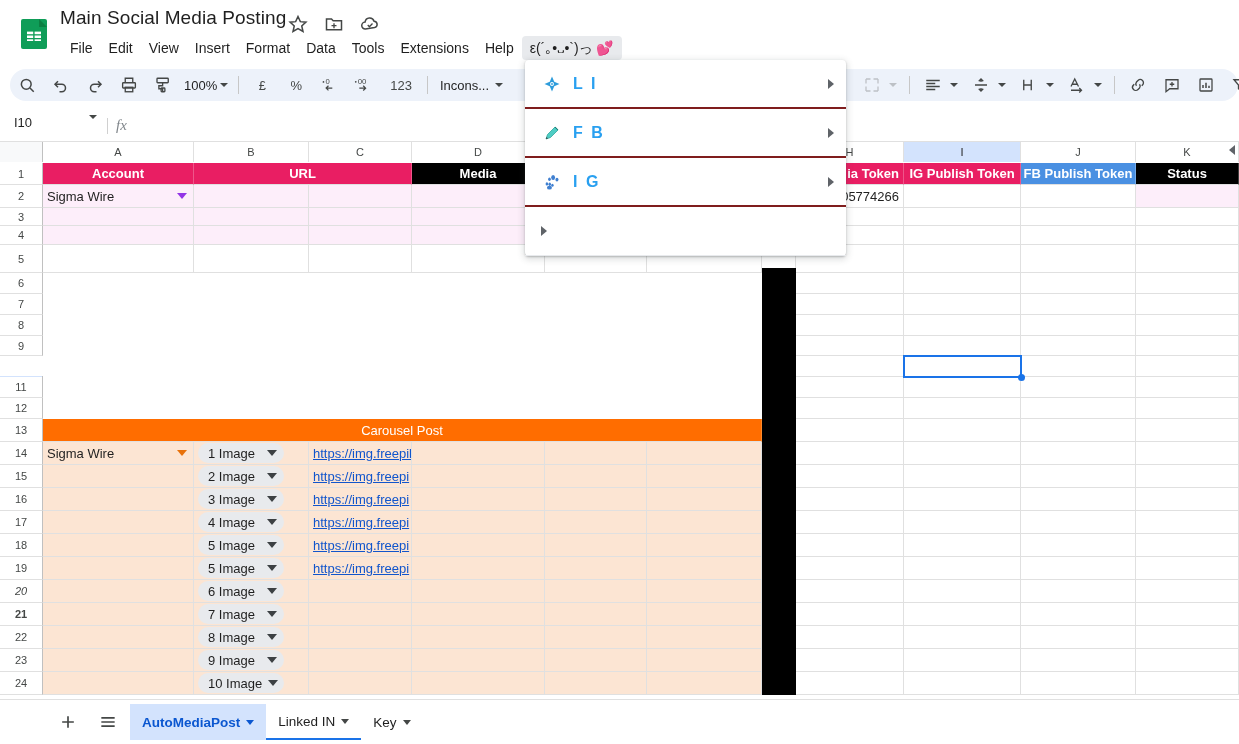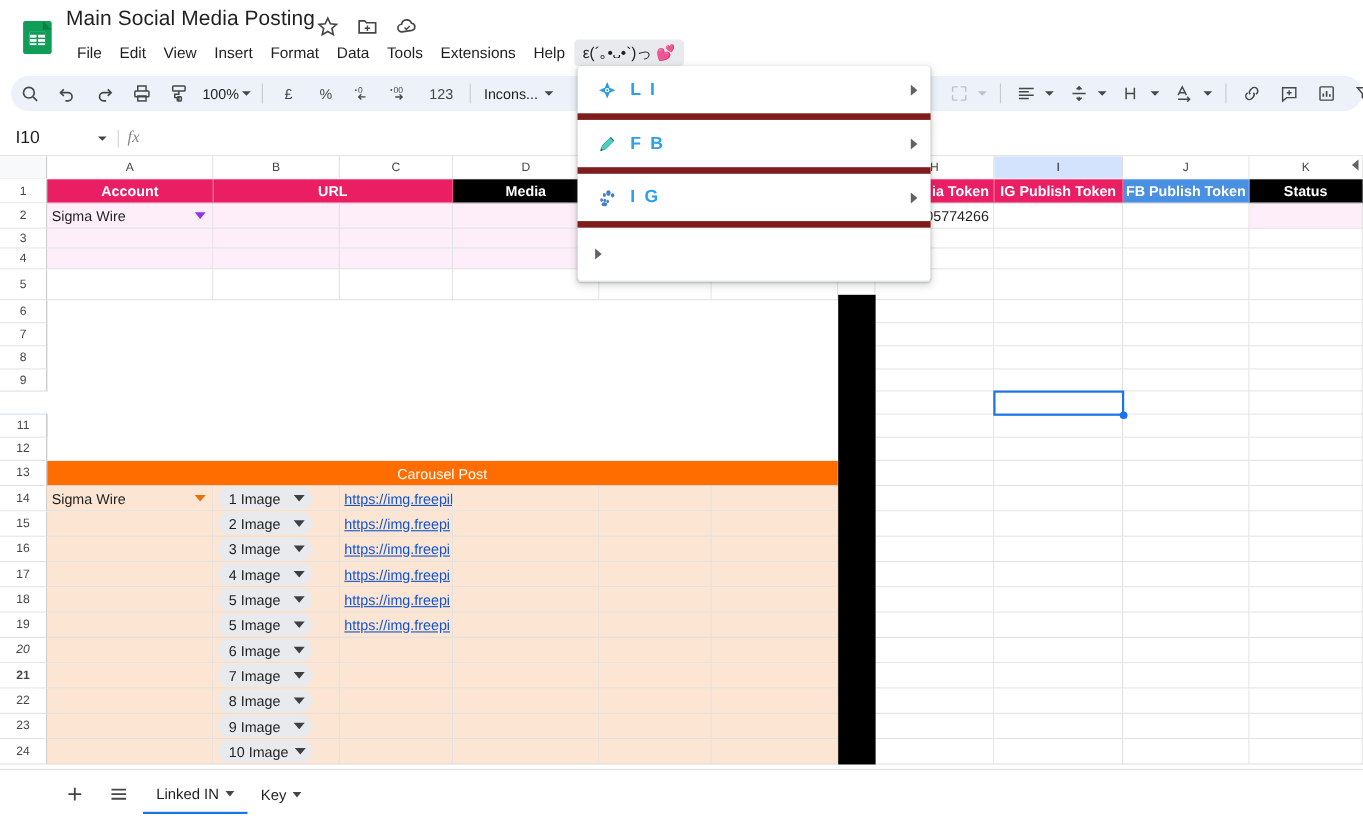--- a/index.html
+++ b/index.html
@@ -61,22 +61,22 @@
   .tbtn.dis { color: #bdc1c6; }
 
   
   .fbar {
     position: absolute; left: 0; top: 110px; width: 1239px; height: 32px;
     background: #fff; display: flex; align-items: center;
     border-bottom: 1px solid #e0e0e0;
   }
   .namebox {
     width: 95px; height: 22px; margin-left: 8px;
-    display: flex; align-items: center; justify-content: space-between;
-    font-size: 16px; color: #1f1f1f; padding: 0 6px; cursor: text;
+    display: flex; justify-content: space-between;
+    font-size: 13px; color: #1f1f1f; padding: 0 6px; cursor: text;
   }
   .fbar-sep { width:1px; height:16px; background:#d0d0d0; margin: 0 8px 0 4px;}
   .fxlabel { font-family: "Liberation Serif", serif; font-style: italic; color:#80868b; font-size:15px; }
   .finput { flex:1; height:24px; font-size:13px; color:#1f1f1f; padding-left:10px; cursor:text; }
 
   
   .grid-area {
     position: absolute; left: 0; top: 142px; width: 1239px; height: 557px;
     overflow: hidden; background: #fff;
   }
@@ -143,21 +143,21 @@
   
   .menu-pop {
     position:absolute; left:525px; top:60px; width:321px;
     background:#ffffff; border-radius:4px;
     box-shadow: 0 2px 6px 2px rgba(60,64,67,.15), 0 1px 2px rgba(60,64,67,.3);
     z-index: 200; padding: 0;
   }
   .menu-row {
     position:relative; height:49px; display:flex; align-items:center;
     padding: 0 12px 0 16px; cursor:pointer;
-    border-bottom:6px solid #7f1d1d;
+    border-bottom:2px solid #7f1d1d;
   }
   .menu-row:last-child { border-bottom: 1px solid #e8eaed; }
   .menu-ico { width:22px; height:22px; margin-right:10px; display:flex; align-items:center; justify-content:center; font-size:16px;}
   .menu-lbl { font-size:16px; color:#29a0f0; font-weight:bold; letter-spacing:2px; flex:1; }
   .menu-lbl.plain { color:#3c4043; font-weight:normal; font-size:14px; letter-spacing:1.5px;}
   .submenu-arrow {
     width:0;height:0;border-top:5px solid transparent;border-bottom:5px solid transparent;
     border-left:6px solid #5f6368;
   }
 
@@ -768,20 +768,24 @@
   <div class="sb-icon">
     <svg width="20" height="20" viewBox="0 0 24 24" stroke="#444746" stroke-width="2" fill="none">
         <path d="M12 5v14M5 12h14"></path>
       </svg>
   </div>
   <div class="sb-icon">
     <svg width="20" height="20" viewBox="0 0 24 24" stroke="#444746" stroke-width="2" fill="none">
         <path d="M4 7h16M4 12h16M4 17h16"></path>
       </svg>
   </div>
+  <div class="stab active">
+    <span>AutoMediaPost</span>
+    <span class="sdd"></span>
+  </div>
   <div class="stab underline">
     <span>Linked IN</span>
     <span class="sdd"></span>
   </div>
   <div class="stab">
     <span>Key</span>
     <span class="sdd"></span>
   </div>
 </div>
 

